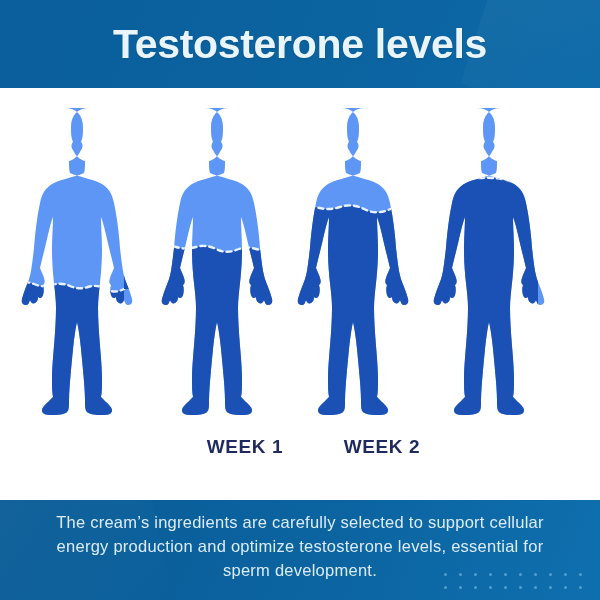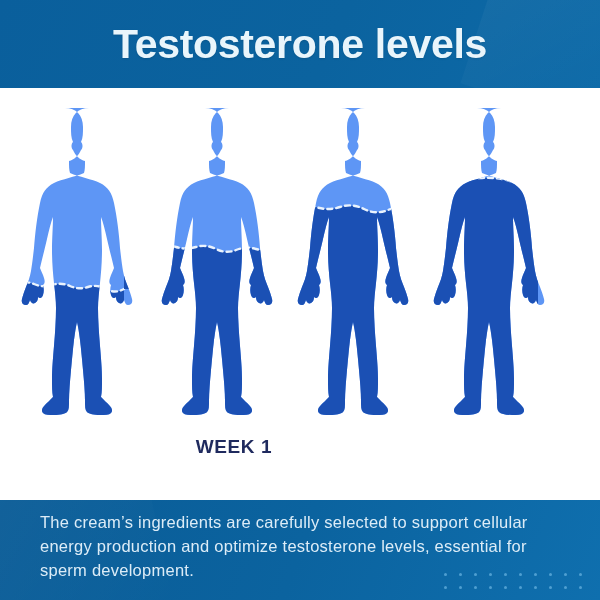--- a/index.html
+++ b/index.html
@@ -65,21 +65,21 @@
     height:340px;
   }
   .fig-0 { left:26px; }
   .fig-1 { left:166px; }
   .fig-2 { left:302px; }
   .fig-3 { left:438px; }
 
   .figure svg { display:block; width:100%; height:100%; overflow:visible; }
 
   
-  .week-labels { position:absolute; left:5px; top:348px; width:476px; height:34px; }
+  .week-labels { position:absolute; left:16px; top:348px; width:476px; height:34px; }
   .week-label {
     position:absolute;
     top:0;
     width:150px;
     text-align:center;
     font-size:19px;
     font-weight:bold;
     letter-spacing:0.6px;
     color:#1f2a5e;
   }
@@ -94,20 +94,21 @@
     background:#0b639f;
     background-image:linear-gradient(110deg,#0a5c97 0%,#0b639f 50%,#0f6fae 100%);
     display:flex; align-items:center; justify-content:center;
     overflow:hidden;
     flex:none;
   }
   .footer-text {
     position:relative;
     z-index:2;
     width:520px;
+    text-align:center;
     font-size:16.5px;
     line-height:1.45;
     letter-spacing:0.25px;
     color:#dcecf7;
     margin-top:-6px;
   }
   .dot-grid {
     position:absolute;
     right:12px; bottom:6px;
     width:150px; height:26px;
@@ -281,20 +282,21 @@
           <use href="#bodyShape0" fill="#5e96f5"></use>
           <g clip-path="url(#clip3)">
             <path d="M-12 72 q14 -5 28 0 q14 5 28 4 q14 -1 28 3 q14 4 28 6 l0 280 l-112 0 z" fill="#1b50b4"></path>
             <path d="M-12 72 q14 -5 28 0 q14 5 28 4 q14 -1 28 3 q14 4 28 6" fill="none" stroke="#eaf3fd" stroke-width="2.4" stroke-linecap="round" stroke-dasharray="5 4"></path>
           </g>
         </svg>
       </div>
 
       <div class="week-labels">
         <div class="week-label wl-0">WEEK 1</div>
+        <div class="week-label wl-1">WEEK 2</div>
       </div>
 
     </div>
   </div>
 
   <div class="footer">
     <div class="footer-text">The cream’s ingredients are carefully selected to support cellular energy production and optimize testosterone levels, essential for sperm development.</div>
     <div class="dot-grid">
       <i></i>
         <i></i>

